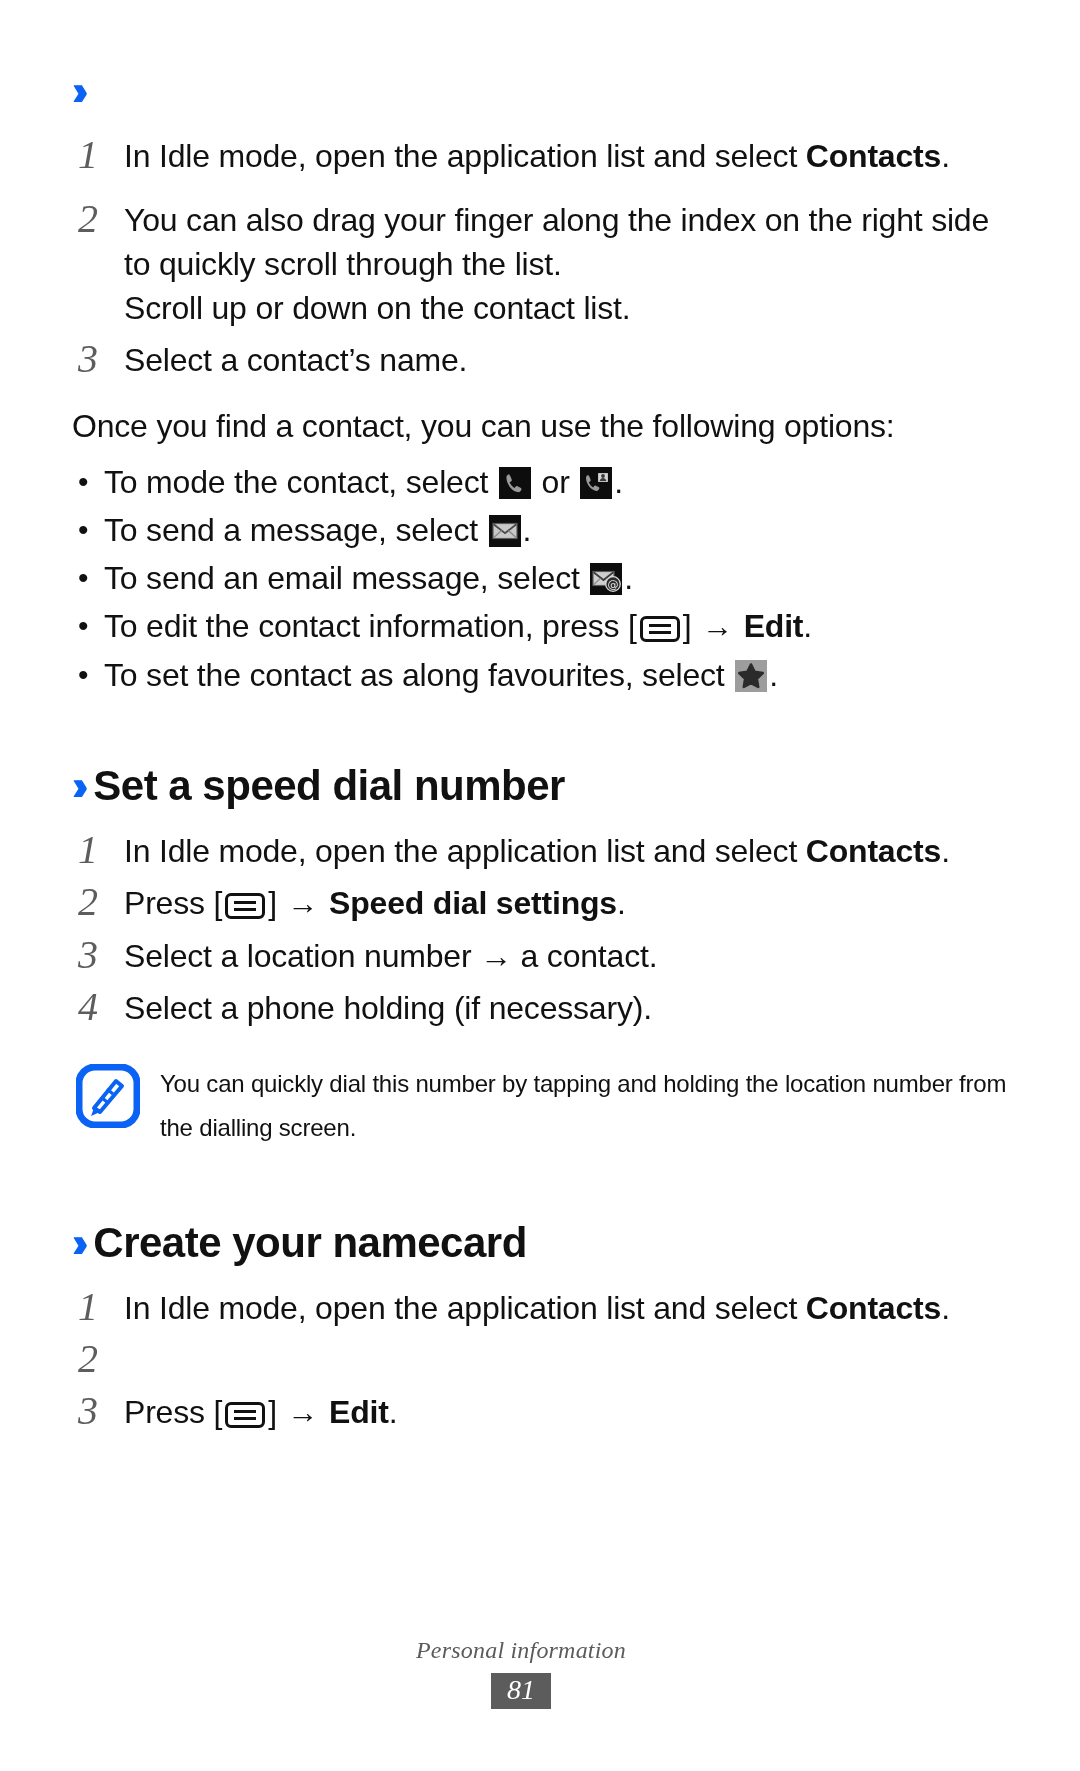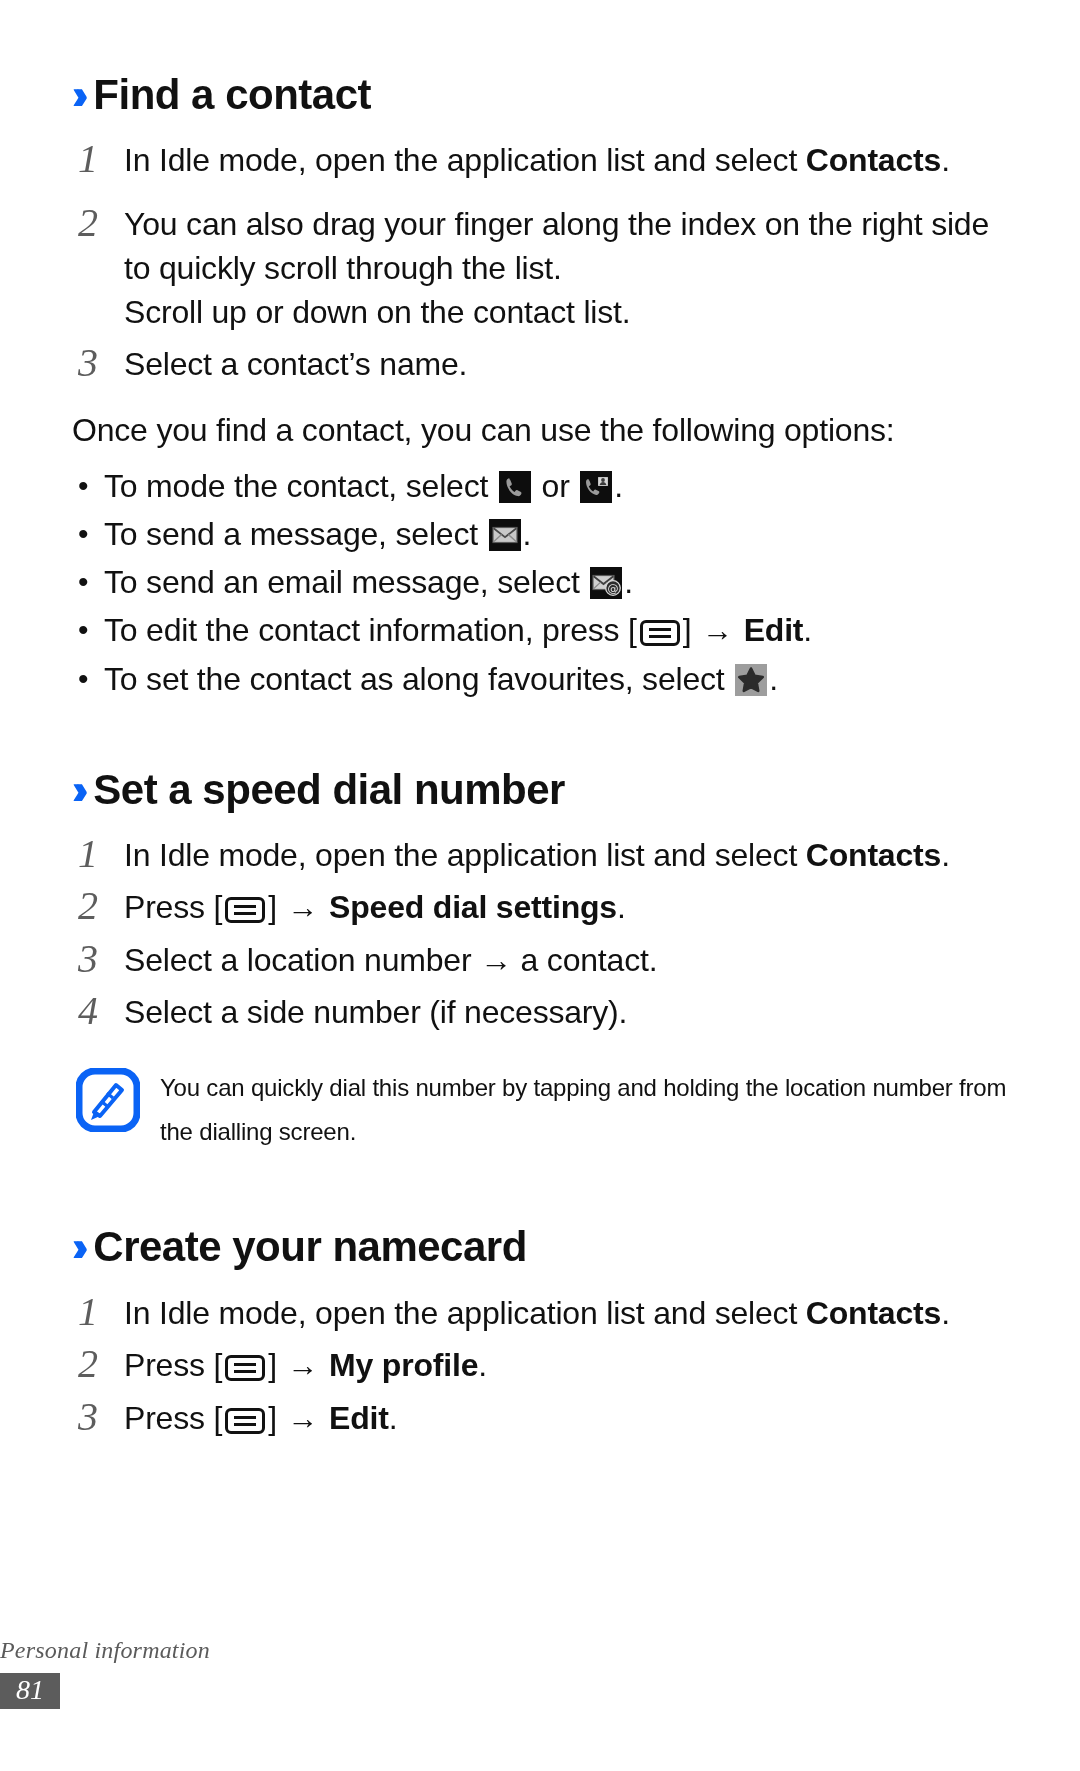--- a/index.html
+++ b/index.html
@@ -152,21 +152,21 @@
     letter-spacing: -0.2px;
     padding-top: 2px;
   }
 
   
   .footer {
     position: absolute;
     left: 0;
     bottom: 62px;
     width: 1042px;
-    text-align: left;
+    text-align: center;
   }
   .footer-title {
     font-family: "Liberation Serif", serif;
     font-style: italic;
     font-size: 24px;
     color: #5b5b5b;
     letter-spacing: 0.2px;
   }
   .page-num {
     display: inline-block;
@@ -180,21 +180,20 @@
     line-height: 30px;
   }
 </style>
 </head>
 <body>
 
 <div class="page">
 
   <div class="section-heading h-find">
     <span class="chev">››</span>
-    <span>Find a contact</span>
   </div>
 
   <div class="step">
     <div class="step-num">1</div>
     <div class="step-body"><span>In Idle mode, open the application list and select </span><b>Contacts</b><span>.</span></div>
   </div>
 
   <div class="step">
     <div class="step-num">2</div>
     <div class="step-body">
@@ -278,21 +277,21 @@
     <div class="step-body"><span>Press </span>[<span class="menukey"></span>] <span class="arrow">→</span> <b>Speed dial settings</b><span>.</span></div>
   </div>
 
   <div class="step step-tight">
     <div class="step-num">3</div>
     <div class="step-body">Select a location number → a contact.</div>
   </div>
 
   <div class="step step-tight">
     <div class="step-num">4</div>
-    <div class="step-body">Select a side number (if necessary).</div>
+    <div class="step-body">Select a phone holding (if necessary).</div>
   </div>
 
   <div class="note">
     <div class="note-icon">
       <svg viewBox="0 0 64 64" width="64" height="64">
         <rect x="3" y="3" width="58" height="58" rx="16" ry="16" fill="none" stroke="#0a63f5" stroke-width="7"></rect>
         <path d="M18 44 L40 17 L46 22 L24 48 Z" fill="#ffffff" stroke="#0a63f5" stroke-width="4" stroke-linejoin="round"></path>
         <path d="M18 44 L15 52 L24 48 Z" fill="#0a63f5"></path>
         <path d="M31 25 L37 30 M25 33 L31 38" stroke="#0a63f5" stroke-width="3.2"></path>
       </svg>
@@ -305,21 +304,20 @@
     <span>Create your namecard</span>
   </div>
 
   <div class="step">
     <div class="step-num">1</div>
     <div class="step-body"><span>In Idle mode, open the application list and select </span><b>Contacts</b><span>.</span></div>
   </div>
 
   <div class="step step-tight">
     <div class="step-num">2</div>
-    <div class="step-body"><span>Press </span>[<span class="menukey"></span>] <span class="arrow">→</span> <b>My profile</b><span>.</span></div>
   </div>
 
   <div class="step step-tight">
     <div class="step-num">3</div>
     <div class="step-body"><span>Press </span>[<span class="menukey"></span>] <span class="arrow">→</span> <b>Edit</b><span>.</span></div>
   </div>
 
 </div>
 
 <div class="footer">

